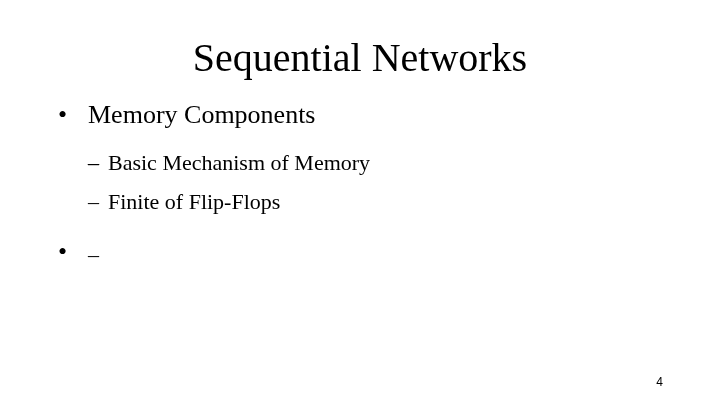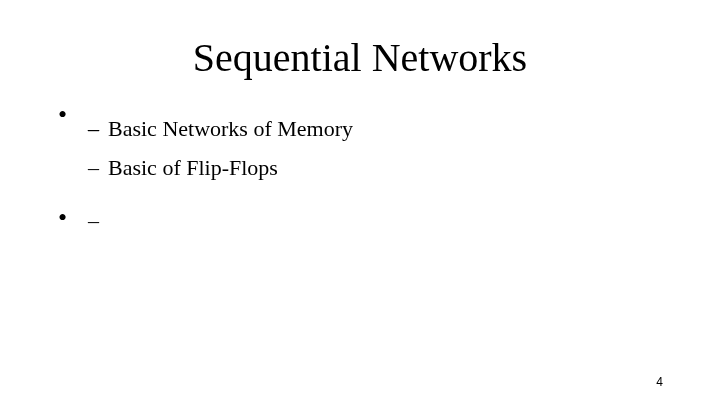--- a/index.html
+++ b/index.html
@@ -115,33 +115,34 @@
 <body>
 
 <div class="slide">
 
   <div class="slide-title">Sequential Networks</div>
 
   <div class="body-outline">
 
     <div class="bullet-l1">
       <span class="marker">•</span>
+      <span>Memory Components</span>
     </div>
 
     <div class="group-l2 sp-before-l2">
       <div class="bullet-l2">
         <span class="marker">–</span>
       </div>
       <div class="bullet-l2">
         <span class="marker">–</span>
-        <span>Basic Networks of Memory</span>
+        <span>Basic Mechanism of Memory</span>
       </div>
       <div class="bullet-l2">
         <span class="marker">–</span>
-        <span>Basic of Flip-Flops</span>
+        <span>Finite of Flip-Flops</span>
       </div>
     </div>
 
     <div class="bullet-l1 sp-before-impl">
       <span class="marker">•</span>
     </div>
 
     <div class="group-l2 sp-before-fsm">
       <div class="bullet-l2">
         <span class="marker">–</span>

